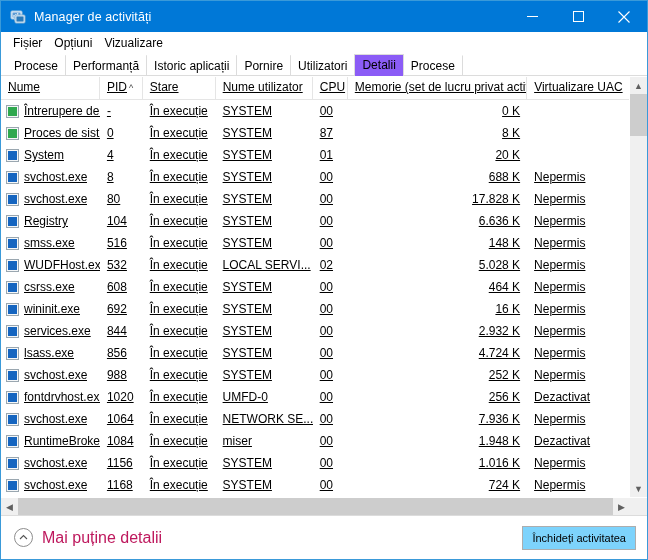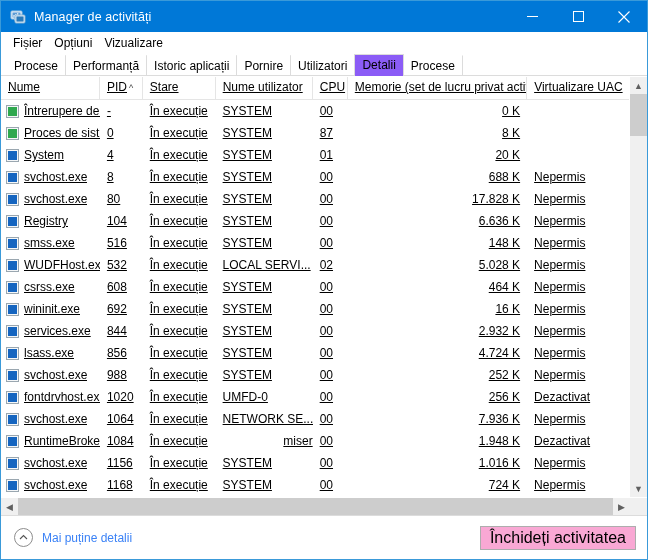--- a/index.html
+++ b/index.html
@@ -317,32 +317,32 @@
     width: 17px; height: 17px;
     border: 1px solid #8d8d8d;
     border-radius: 50%;
     display: flex;
     align-items: center;
     justify-content: center;
     color: #444;
     flex: 0 0 auto;
   }
   .fewer-label {
-    font-size: 12px;
-    color: #3b82f6;
+    font-size: 16px;
+    color: #be185d;
     white-space: nowrap;
     text-align: center;
   }
   .status-spacer { flex: 1 1 auto; }
   .end-task-btn {
     min-width: 112px;
     height: 24px;
-    background: #f9a8d4;
+    background: #7dd3fc;
     border: 1px solid #adadad;
-    font-size: 16px;
+    font-size: 11px;
     color: #000000;
     display: flex;
     align-items: center;
     justify-content: center;
     padding: 0 9px;
     box-sizing: border-box;
     white-space: nowrap;
   }
 </style>
 </head>
@@ -629,21 +629,21 @@
             </div>
             <div class="row">
               <div class="cell name" style="width: 102px;">
                 <span class="proc-icon">
                   <span class="sq"></span>
                 </span>
                 <span class="name-text">RuntimeBroke...</span>
               </div>
               <div class="cell" style="width: 44px;">1084</div>
               <div class="cell" style="width: 75px;">În execuție</div>
-              <div class="cell" style="width: 100px; text-align: right;">miser</div>
+              <div class="cell" style="width: 100px;">miser</div>
               <div class="cell" style="width: 36px;">00</div>
               <div class="cell num" style="width: 185px;">1.948 K</div>
               <div class="cell" style="width: 105px;">Dezactivat</div>
             </div>
             <div class="row">
               <div class="cell name" style="width: 102px;">
                 <span class="proc-icon">
                   <span class="sq"></span>
                 </span>
                 <span class="name-text">svchost.exe</span>

